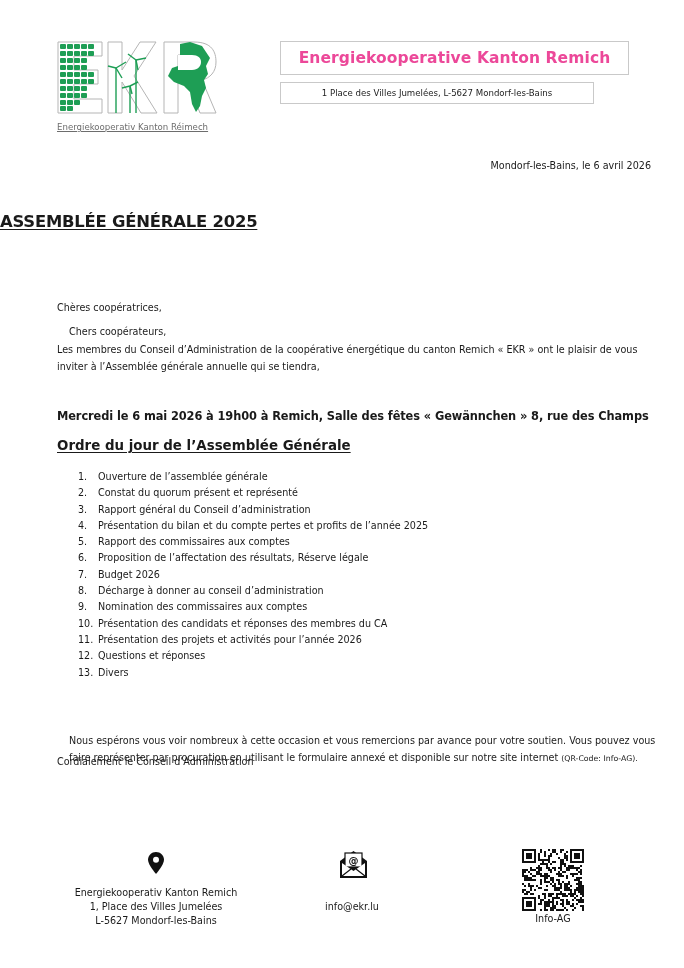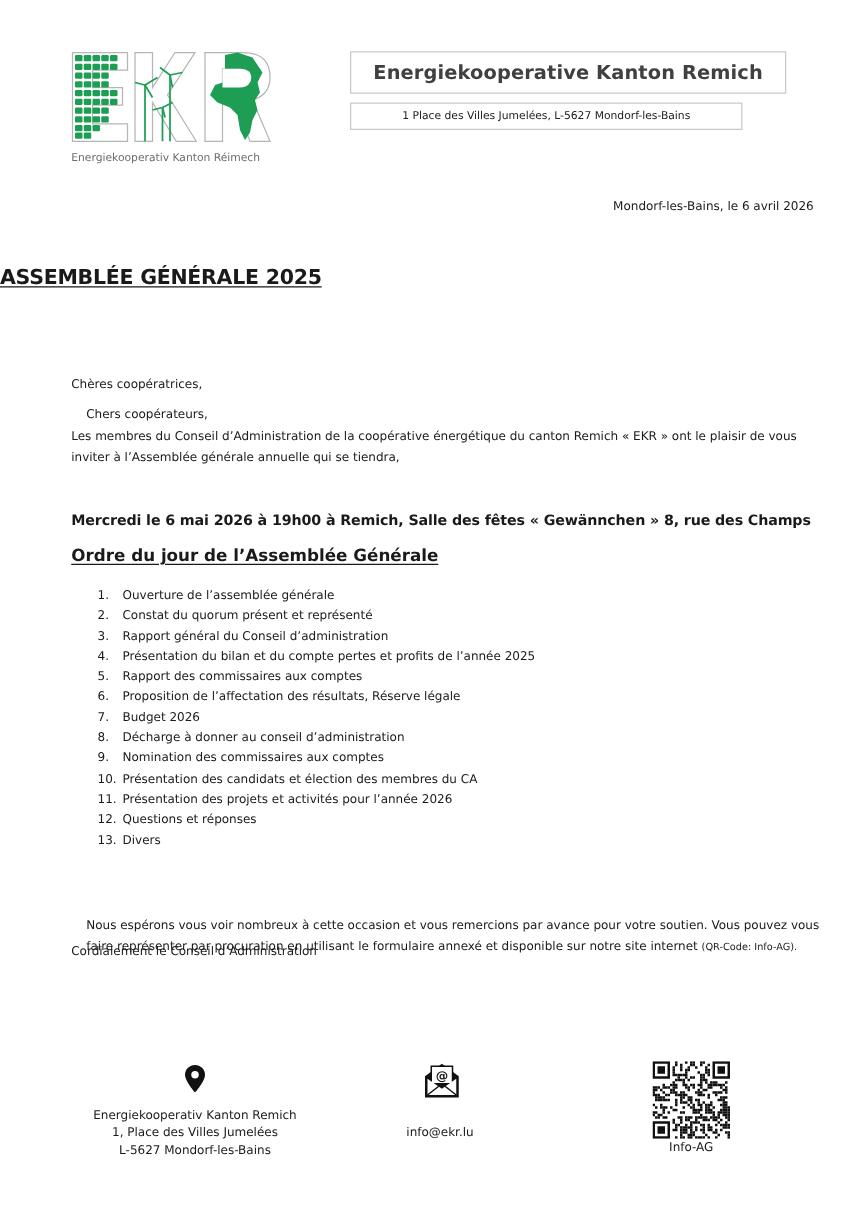--- a/index.html
+++ b/index.html
@@ -3,27 +3,27 @@
 <meta charset="utf-8">
 <style>
   html, body { margin: 0; padding: 0; background: #ffffff; }
   body {
     width: 684px; height: 968px; position: relative; overflow: hidden;
     font-family: "DejaVu Sans", sans-serif; color: #1a1a1a;
   }
   .abs { position: absolute; }
   
   .logo { left: 56px; top: 40px; width: 162px; height: 75px; }
-  .logo-caption { left: 57px; top: 122px; font-size: 8.6px; color: #6d6d6d; white-space: nowrap; }
+  .logo-caption { left: 57px; top: 122px; font-size: 8.6px; color: #6d6d6d; white-space: nowrap; text-decoration: underline; }
   
   .title-box {
     left: 280px; top: 41px; width: 349px; height: 34px; box-sizing: border-box;
     border: 1px solid #c9c9c9; display: flex; align-items: center; justify-content: center;
   }
-  .title-box span { color: #404040; font-weight: bold; font-size: 15.5px; letter-spacing: 0.1px; }
+  .title-box span { color: #ec4899; font-weight: bold; font-size: 15.5px; letter-spacing: 0.1px; }
   .addr-box {
     left: 280px; top: 82px; width: 314px; height: 22px; box-sizing: border-box;
     border: 1px solid #c9c9c9; display: flex; align-items: center; justify-content: center;
   }
   .addr-box span { font-size: 8.6px; color: #222; }
   .date { right: 33px; top: 160px; font-size: 9.6px; white-space: nowrap; }
   .doc-title {
     left: 0; width: 684px; top: 212px; font-weight: bold;
     font-size: 16.4px; letter-spacing: -0.2px;
   }
@@ -176,21 +176,21 @@
   <li>
       <span class="num">8.</span>
       <span>Décharge à donner au conseil d’administration</span>
     </li>
   <li>
       <span class="num">9.</span>
       <span>Nomination des commissaires aux comptes</span>
     </li>
   <li>
       <span class="num">10.</span>
-      <span>Présentation des candidats et élection des membres du CA</span>
+      <span>Présentation des candidats et réponses des membres du CA</span>
     </li>
   <li>
       <span class="num">11.</span>
       <span>Présentation des projets et activités pour l’année 2026</span>
     </li>
   <li>
       <span class="num">12.</span>
       <span>Questions et réponses</span>
     </li>
   <li>

